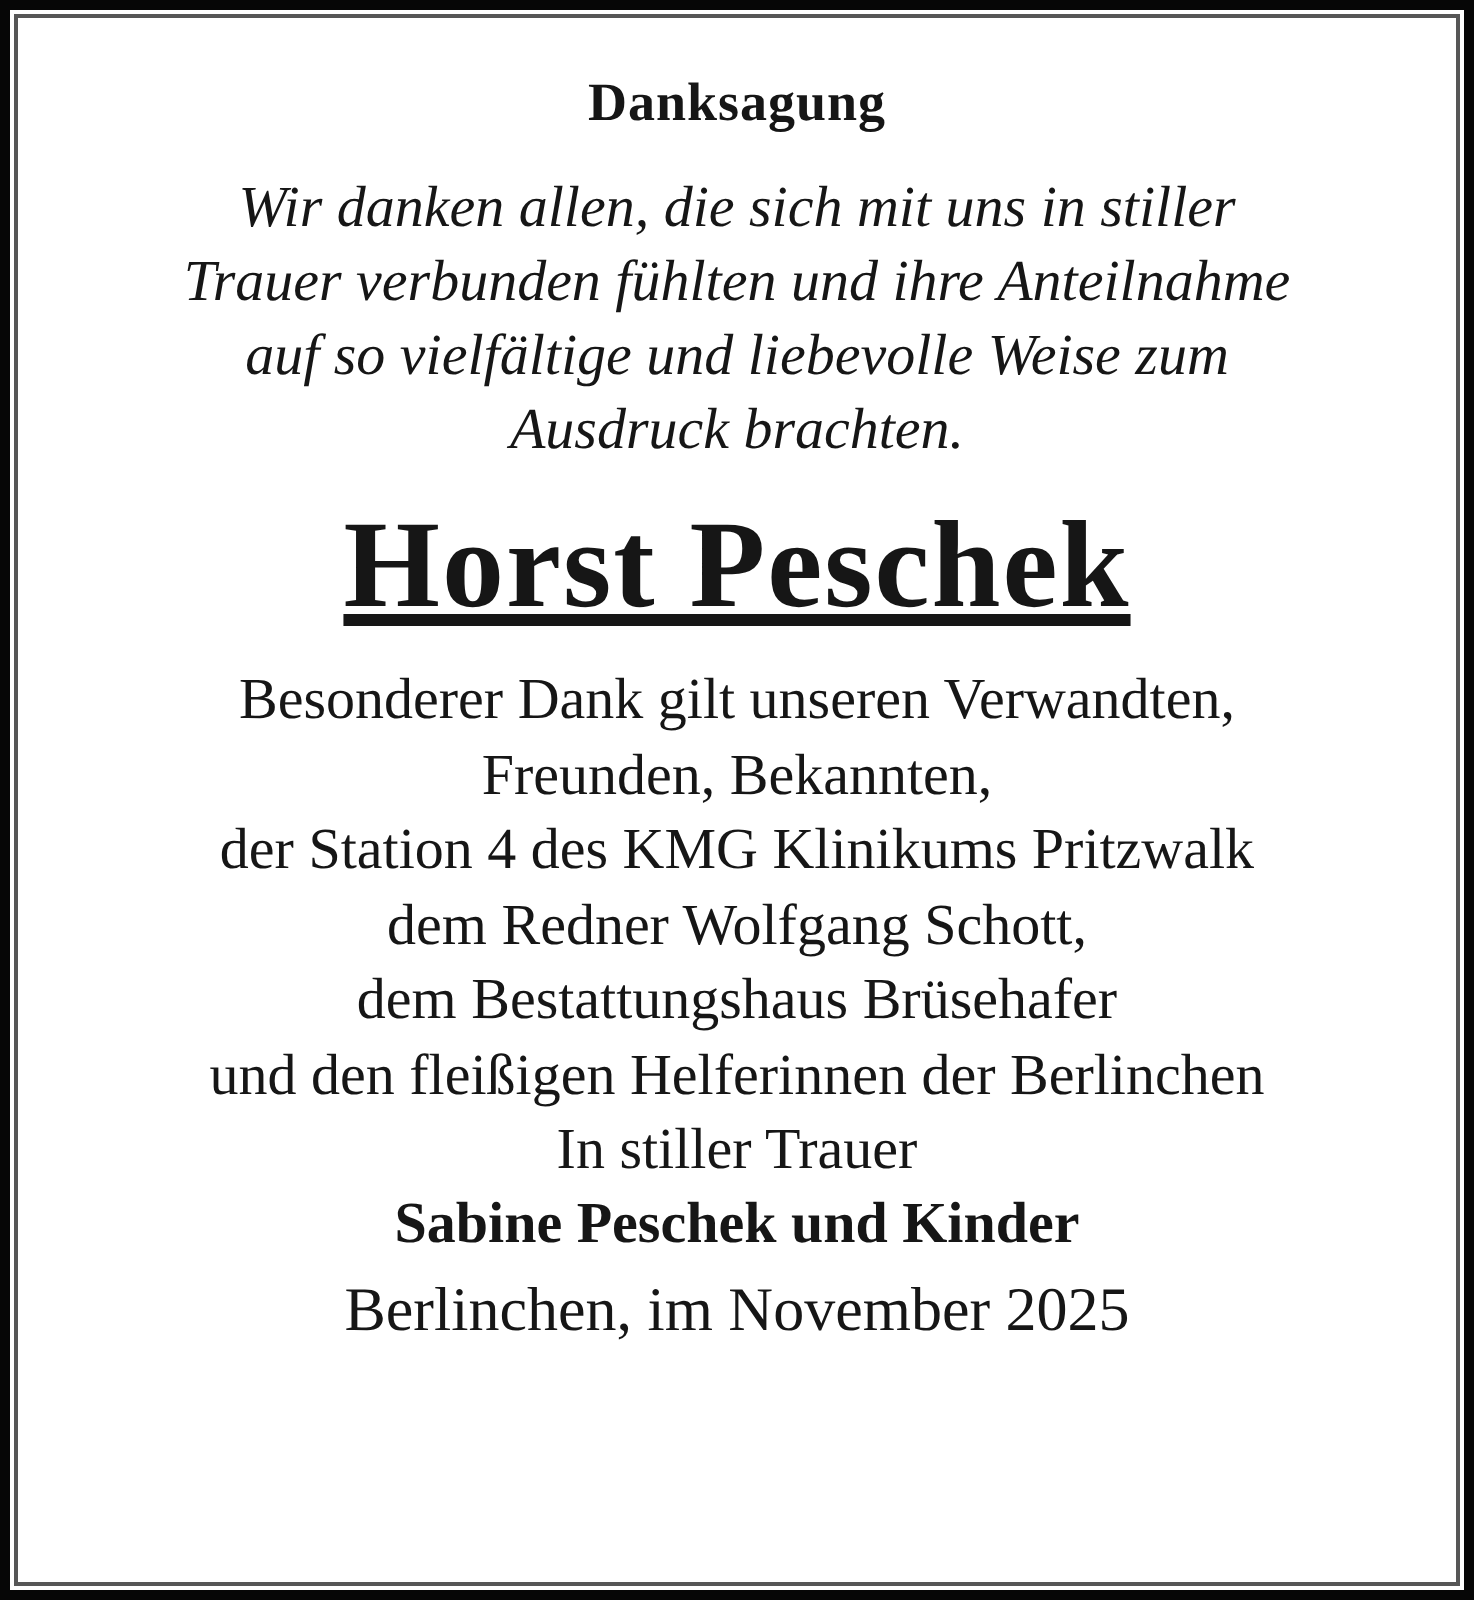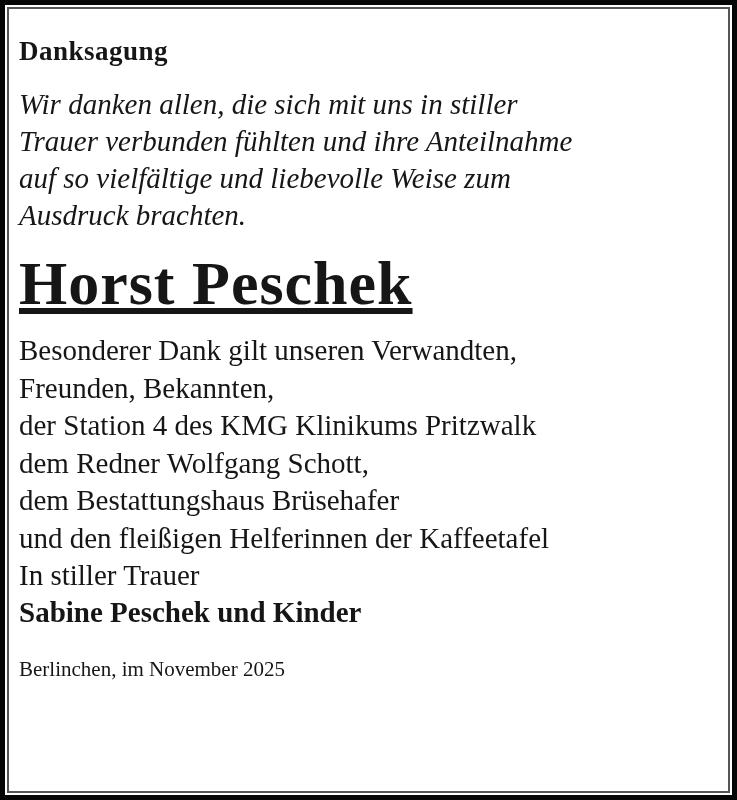--- a/index.html
+++ b/index.html
@@ -24,20 +24,21 @@
   .inner-frame {
     position: absolute;
     inset: 2px;
     border: 2px solid var(--frame-inner, #565656);
     box-sizing: border-box;
   }
   .content {
     position: absolute;
     inset: 0;
     padding: 0 10px;
+    text-align: center;
   }
   .title {
     font-size: 27px;
     font-weight: bold;
     line-height: 36px;
     margin-top: 24px;
     letter-spacing: 0.5px;
   }
   .intro {
     font-size: 29px;
@@ -59,23 +60,23 @@
     margin-top: 14px;
   }
   .closing-block {
     font-size: 29px;
     line-height: 37px;
   }
   .mourners {
     font-weight: bold;
   }
   .place-date {
-    font-size: 21px;
+    font-size: 31px;
     line-height: 37px;
-    margin-top: 20px;
+    margin-top: 5px;
   }
   .line {
     white-space: nowrap;
   }
 </style>
 </head>
 <body style="--bg: #ffffff; --text: #161616; --frame-outer: #060606; --frame-inner: #565656;">
 
 <div class="outer-frame">
   <div class="inner-frame">
@@ -91,21 +92,21 @@
       </div>
 
       <div class="deceased-name">Horst Peschek</div>
 
       <div class="thanks">
         <div class="line">Besonderer Dank gilt unseren Verwandten,</div>
         <div class="line">Freunden, Bekannten,</div>
         <div class="line">der Station 4 des KMG Klinikums Pritzwalk</div>
         <div class="line">dem Redner Wolfgang Schott,</div>
         <div class="line">dem Bestattungshaus Brüsehafer</div>
-        <div class="line">und den fleißigen Helferinnen der Kaffeetafel</div>
+        <div class="line">und den fleißigen Helferinnen der Berlinchen</div>
       </div>
 
       <div class="closing-block">
         <div class="line">In stiller Trauer</div>
         <div class="line mourners">Sabine Peschek und Kinder</div>
       </div>
 
       <div class="place-date">Berlinchen, im November 2025</div>
 
     </div>

